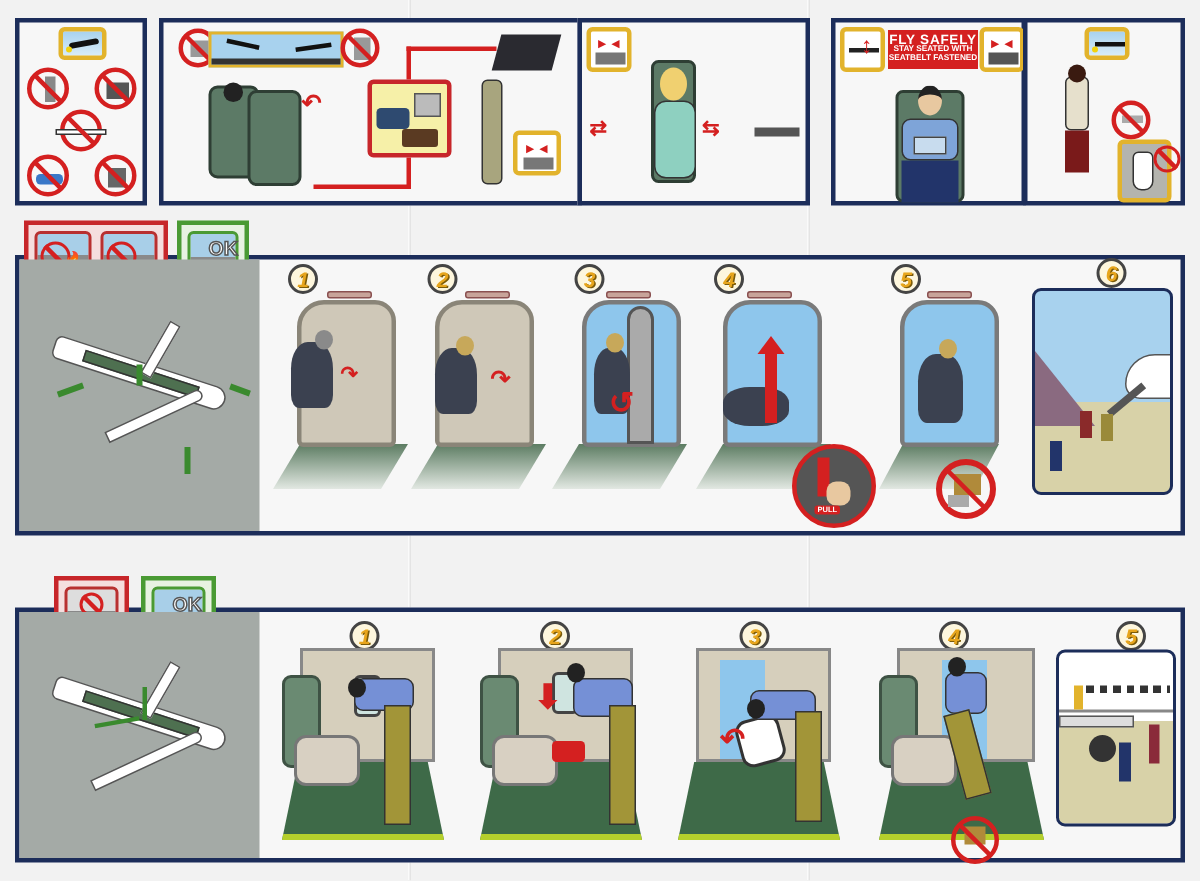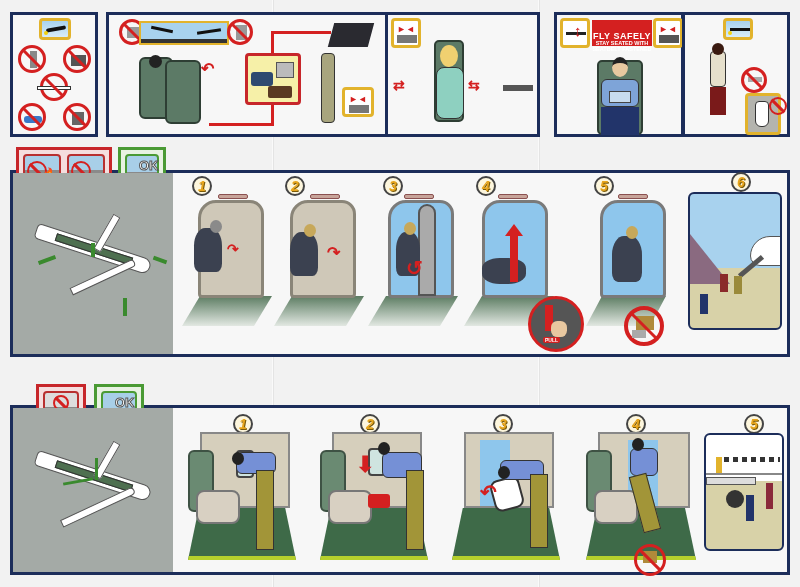--- a/index.html
+++ b/index.html
@@ -121,21 +121,21 @@
   <div class="red-arrow" style="left:5px;top:62px;font-size:14px">⇄</div>
   <div class="red-arrow" style="left:80px;top:62px;font-size:14px">⇆</div>
   <div style="position:absolute;left:115px;top:70px;width:30px;height:6px;background:#555"></div>
 </div>
 
 <div class="panel" style="left:554px;top:12px;width:130px;height:125px">
   <div class="icon-box-yellow" style="left:3px;top:3px;width:30px;height:30px">
     <div style="position:absolute;left:3px;top:11px;width:20px;height:3px;background:#222"></div>
     <div style="position:absolute;left:11px;top:2px;color:#d42020;font-size:15px;line-height:15px">↕</div>
   </div>
-  <div class="fly-banner" style="left:35px;top:5px;width:60px;height:26px;padding-top:12px">
+  <div class="fly-banner" style="left:35px;top:5px;width:60px;height:26px;padding-top:2px">
     <div class="t1">FLY SAFELY</div>
     <div class="t2">STAY SEATED WITH</div>
     <div class="t2">SEATBELT FASTENED</div>
   </div>
   <div class="icon-box-yellow" style="left:96px;top:3px;width:30px;height:30px">
     <div style="position:absolute;left:3px;top:3px;color:#d42020;font-size:9px;font-weight:bold">►◄</div>
     <div style="position:absolute;left:3px;top:14px;width:20px;height:8px;background:#555"></div>
   </div>
   <div style="position:absolute;left:40px;top:45px;width:46px;height:75px;background:#5c7a66;border:2px solid #2e3e34;border-radius:5px"></div>
   <div style="position:absolute;left:44px;top:64px;width:38px;height:28px;background:#7ea4d8;border:1px solid #333;border-radius:6px"></div>

